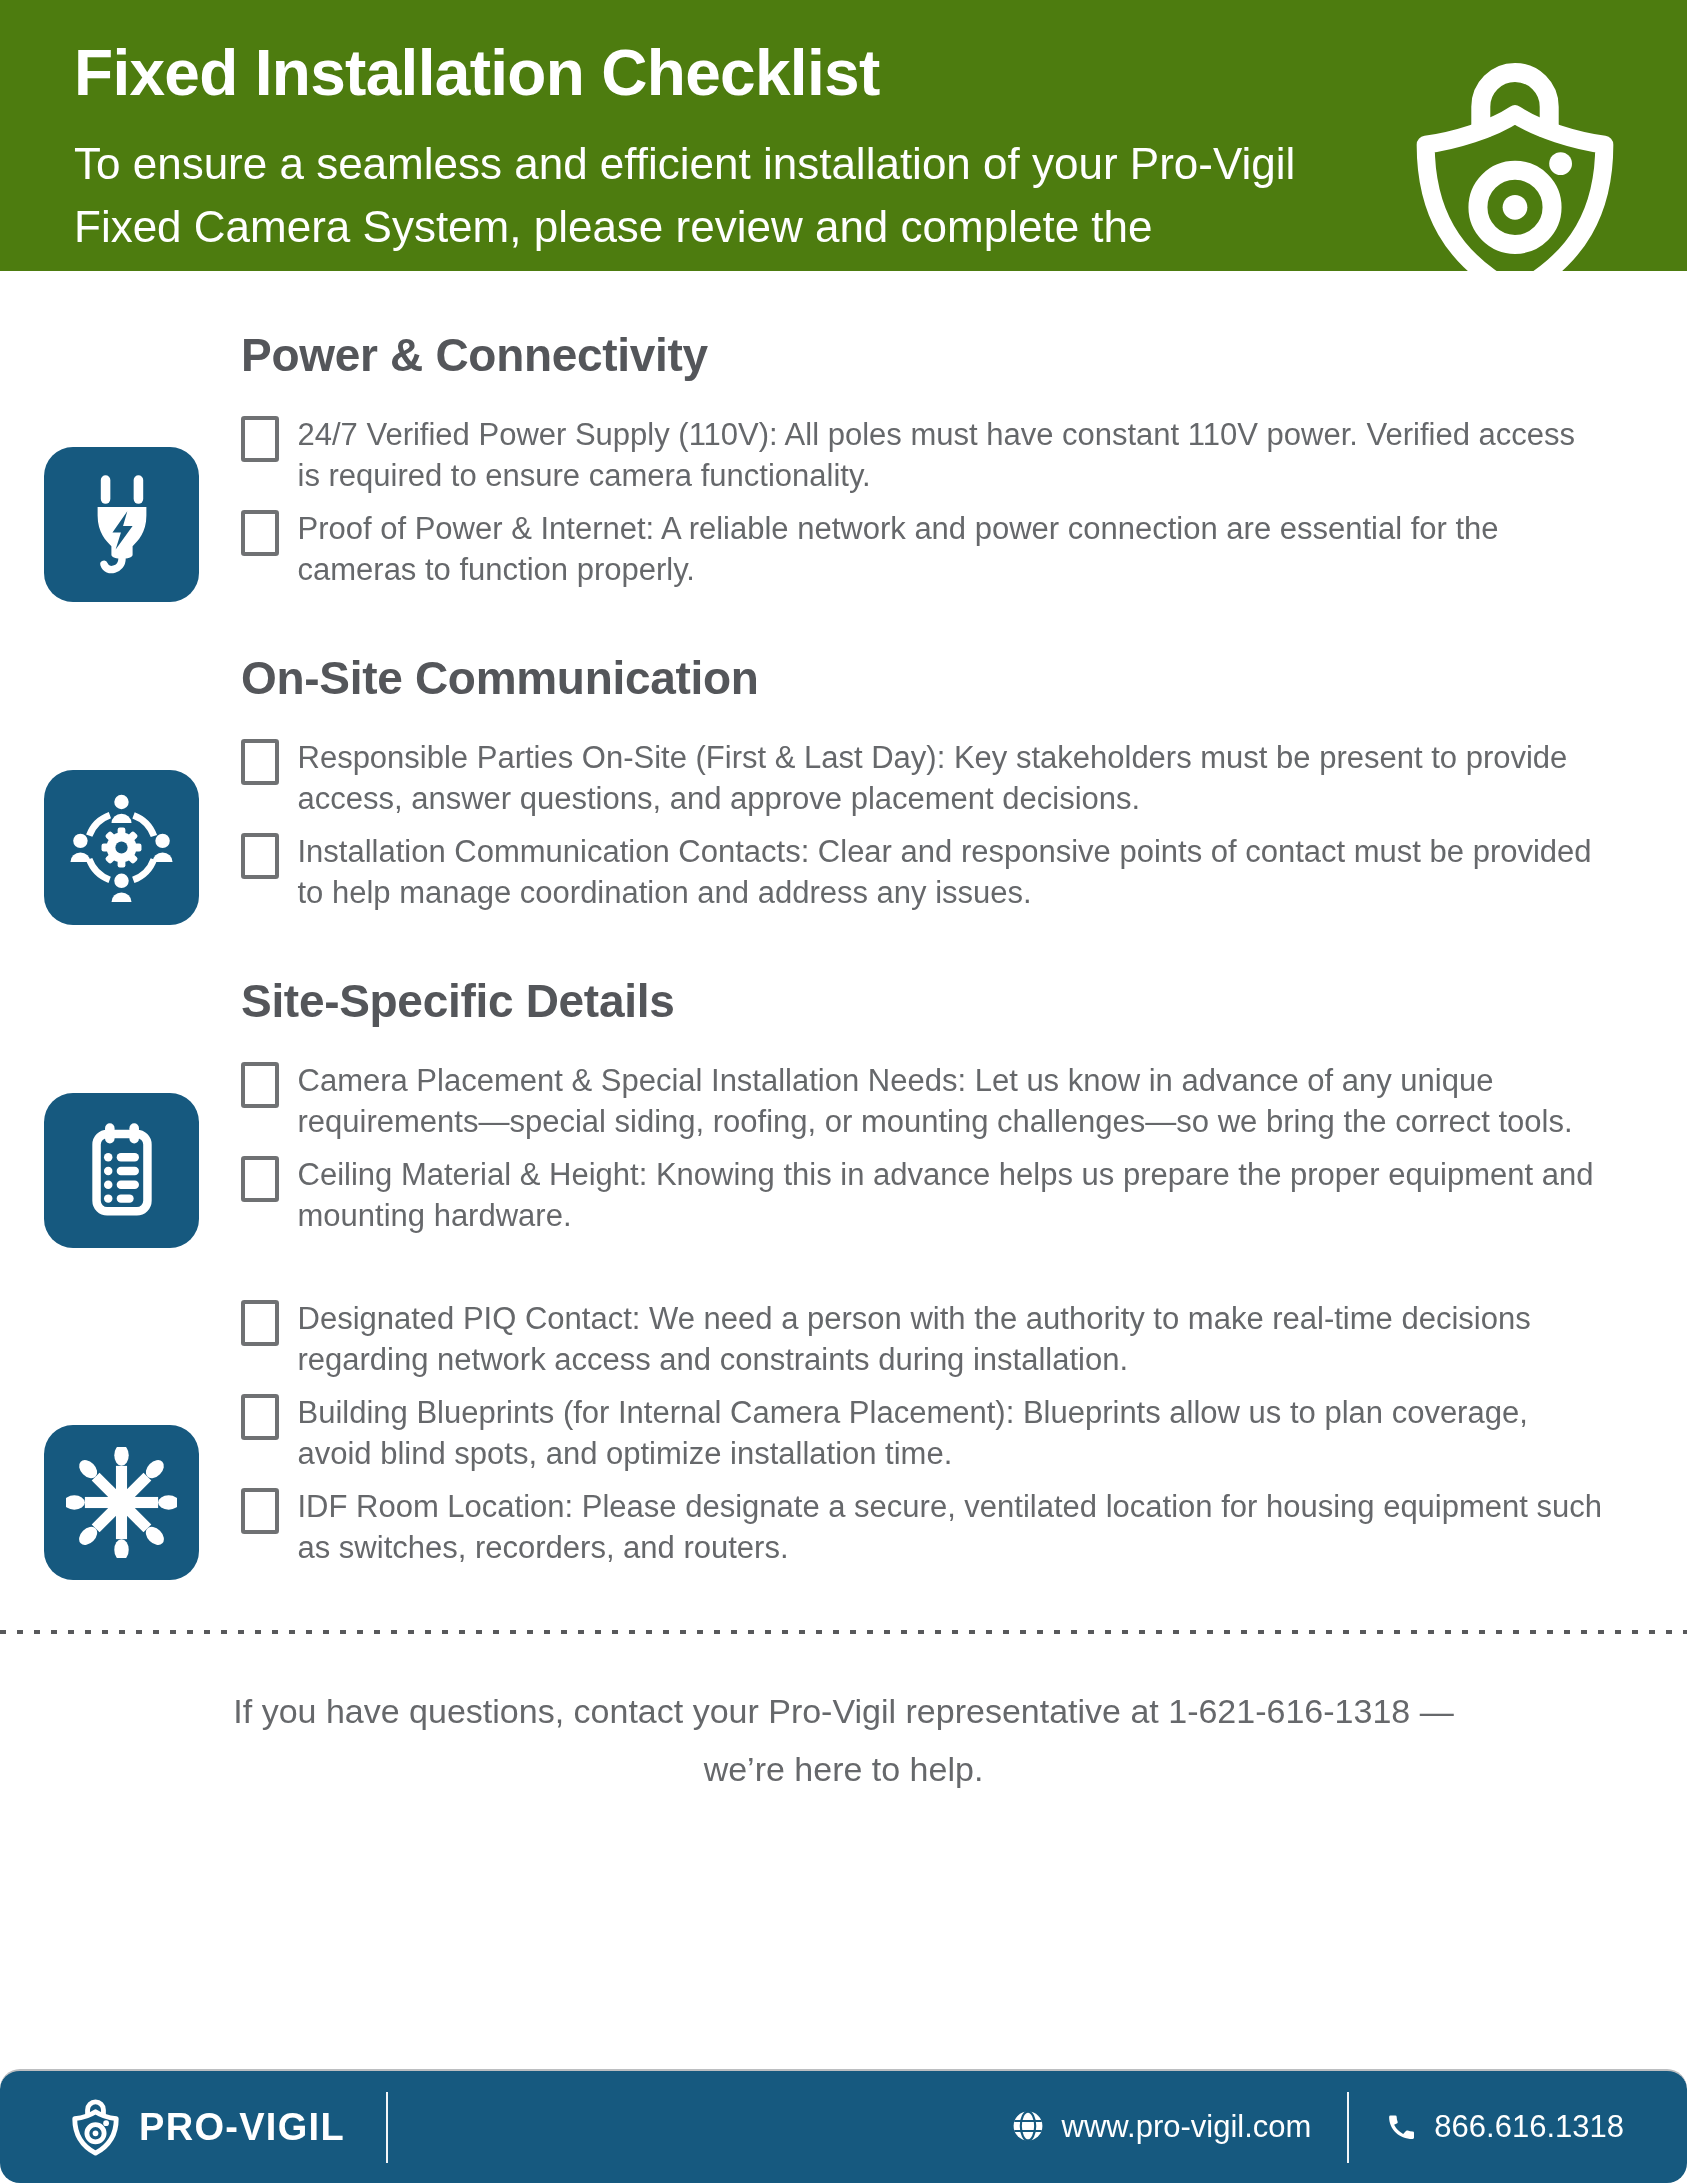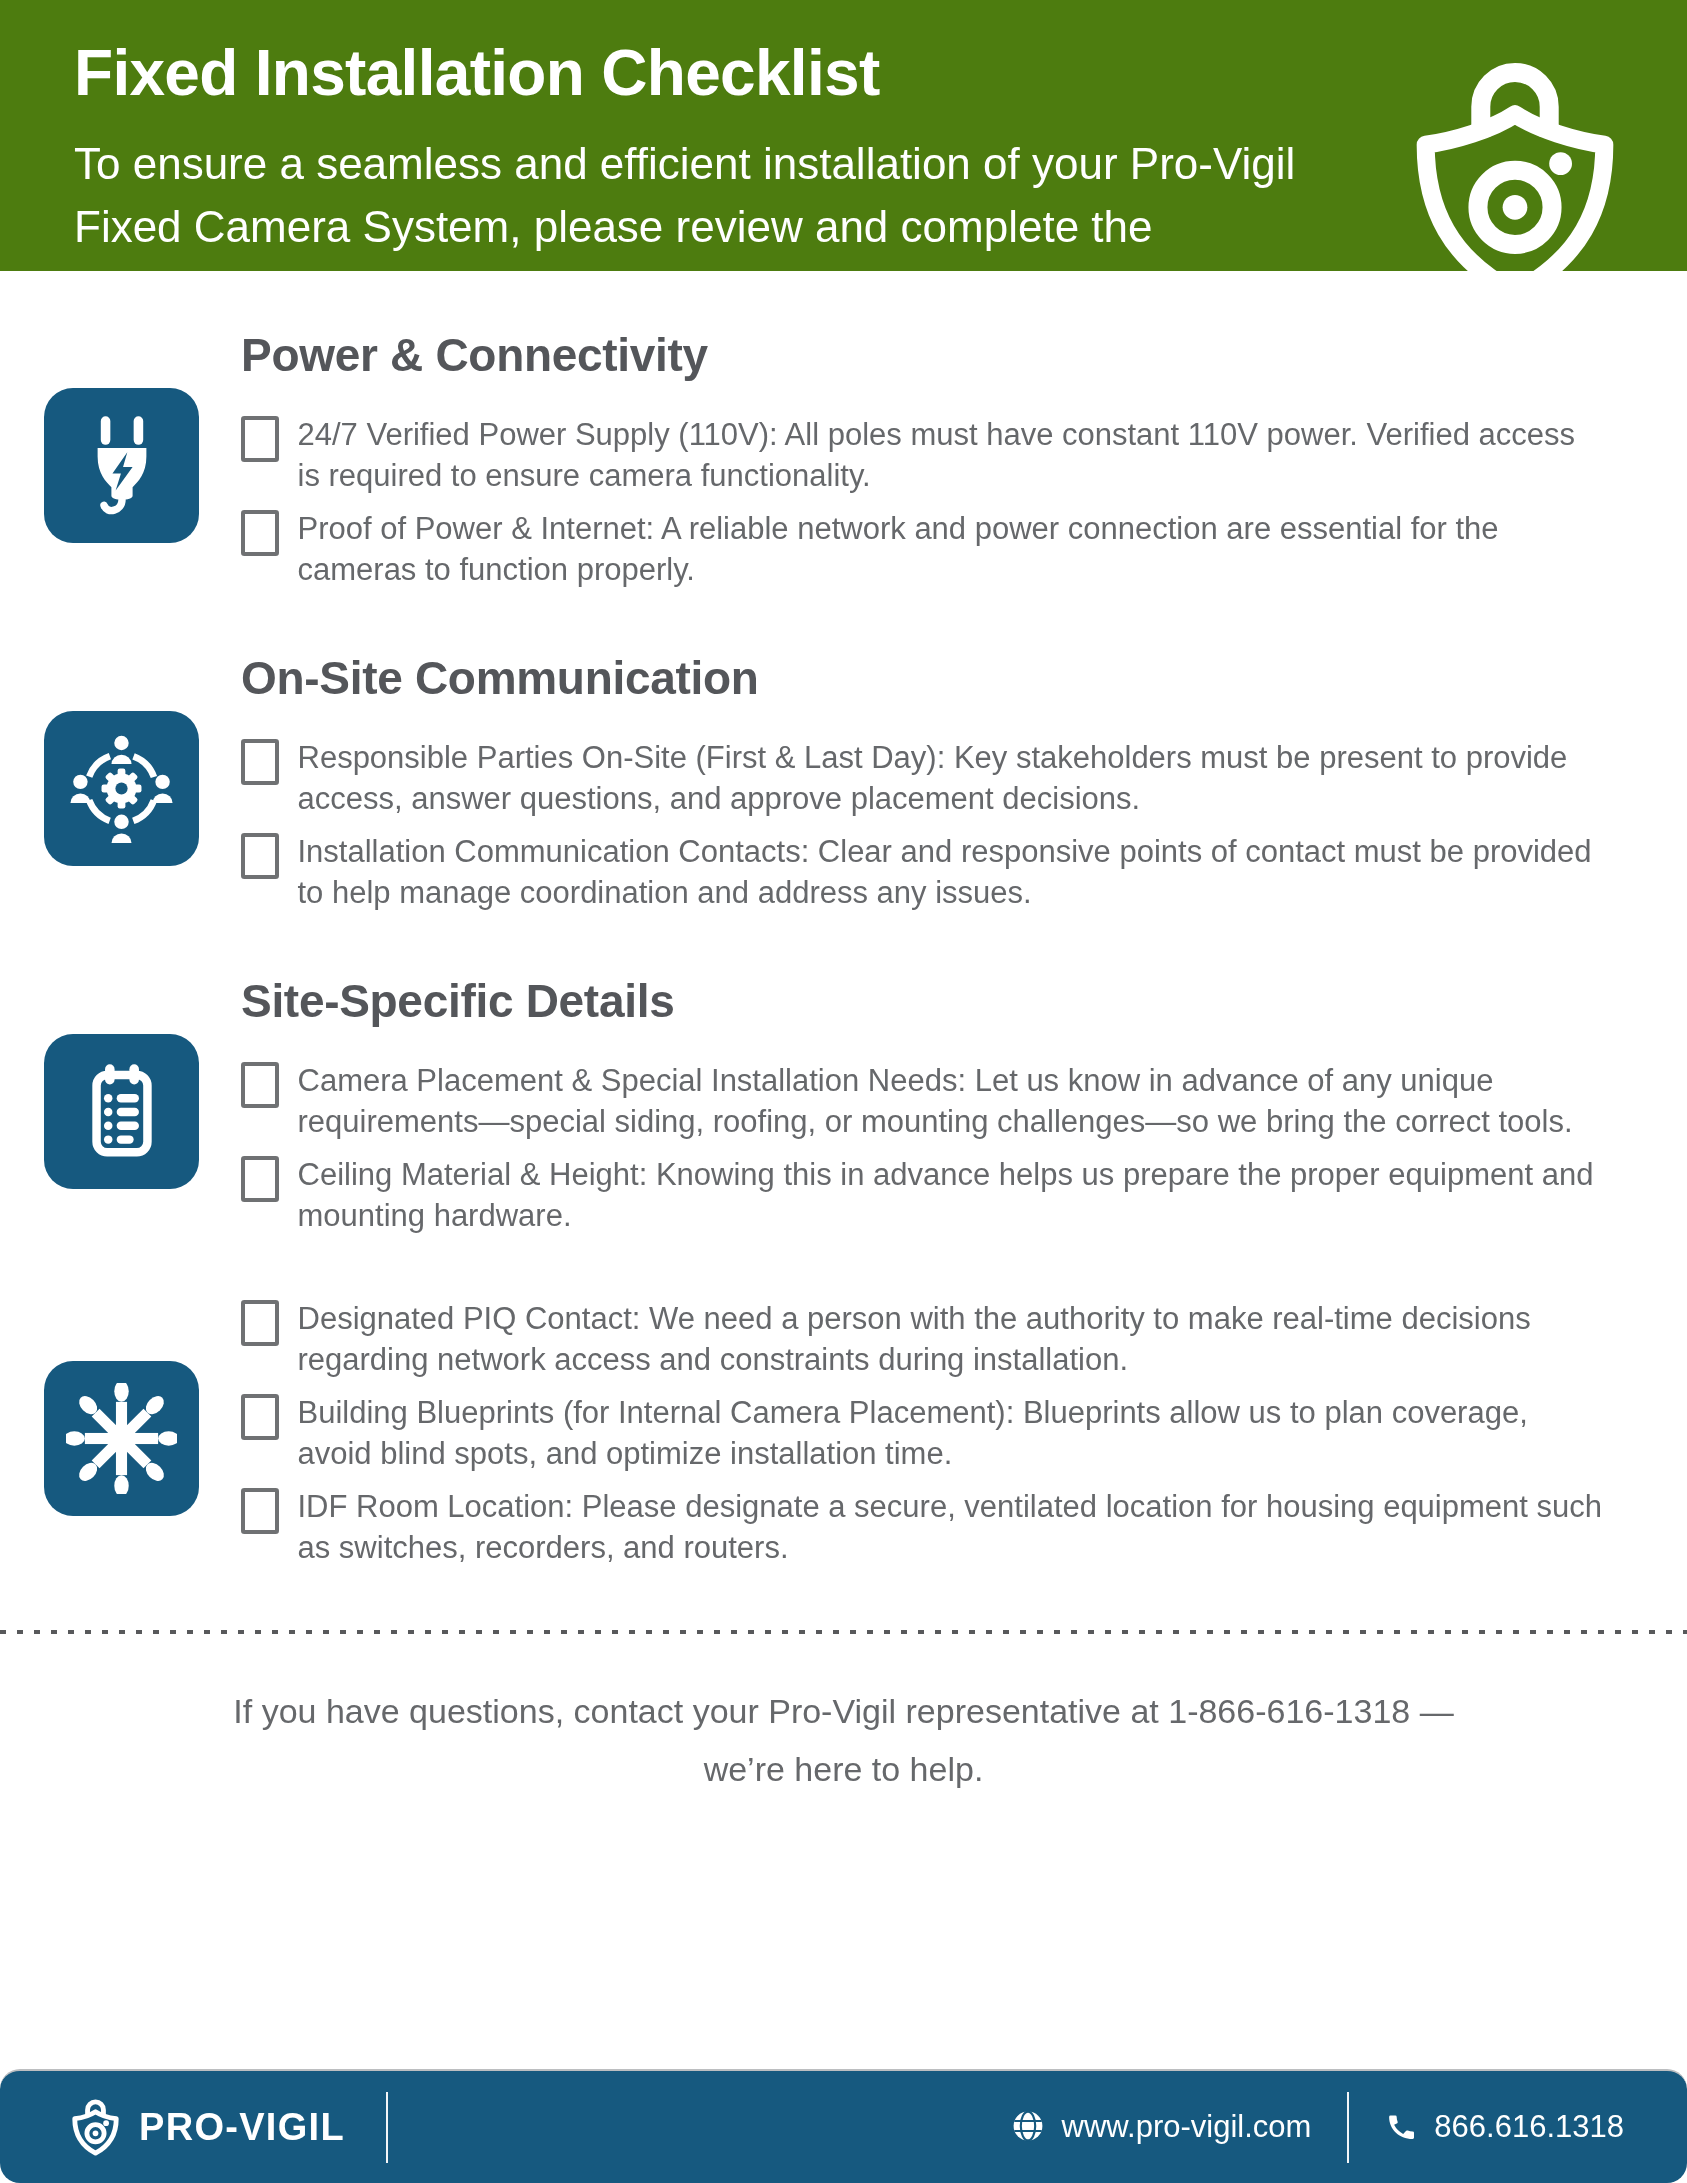--- a/index.html
+++ b/index.html
@@ -7,21 +7,21 @@
   .page{position:relative;width:1687px;height:2183px;background:#ffffff;overflow:hidden;}
 
   
   .hero{position:relative;box-sizing:border-box;width:100%;height:271px;background:#4d7c0f;color:#ffffff;padding:38px 357px 0 74px;}
   .hero h1{margin:0;font-size:64px;font-weight:700;letter-spacing:-0.7px;line-height:1.12;}
   .hero .sub{margin:22.5px 0 0 0;font-size:44px;font-weight:400;line-height:63px;max-width:1317px;}
   .hero-logo{position:absolute;top:38px;right:58px;}
 
   
   main{padding:58px 73px 0 44px;}
-  .section{display:flex;align-items:center;margin-bottom:50px;}
+  .section{display:flex;align-items:flex-end;margin-bottom:50px;}
   .tile{width:155px;height:155px;border-radius:29px;background:#16597F;flex:none;margin-right:42px;display:flex;align-items:center;justify-content:center;}
   .tile svg{display:block;}
   .content{padding-top:0;}
   .content h2{margin:0 0 32px 0;font-size:46px;font-weight:700;color:#54565A;letter-spacing:-0.3px;line-height:1.15;}
   .items{max-width:1363px;}
   .item{display:flex;align-items:flex-start;margin-bottom:12px;}
   .cb{flex:none;width:30px;height:38px;border:4px solid #6F7173;border-radius:3.3px;background:#ffffff;margin:2.6px 18.5px 0 0;cursor:pointer;}
   .item p{margin:0;font-size:31px;line-height:41px;color:#66686B;}
 
   
@@ -221,21 +221,21 @@
             <p>IDF Room Location: Please designate a secure, ventilated location for housing equipment such as switches, recorders, and routers.</p>
           </div>
         </div>
       </div>
     </section>
   </main>
 
   <div class="divider"></div>
 
   <div class="note">
-    <div>If you have questions, contact your Pro-Vigil representative at 1-866-616-1318 —</div>
+    <div>If you have questions, contact your Pro-Vigil representative at 1-621-616-1318 —</div>
     <div>we’re here to help.</div>
   </div>
 
   <footer class="bar">
     <div class="group">
       <span>
         <svg width="53" height="64" viewBox="0 0 120 145" fill="none">
           <path d="M42,52 V36 a18,18 0 0 1 36,0 V52" stroke="#ffffff" stroke-width="11" fill="none"></path>
           <path d="M60,40 C72,48 92,54 107,56 C107,90 94,116 60,134 C26,116 13,90 13,56 C28,54 48,48 60,40 Z" stroke="#ffffff" stroke-width="11" stroke-linejoin="round" fill="none"></path>
           <circle cx="60" cy="89" r="19.5" stroke="#ffffff" stroke-width="11" fill="none"></circle>

